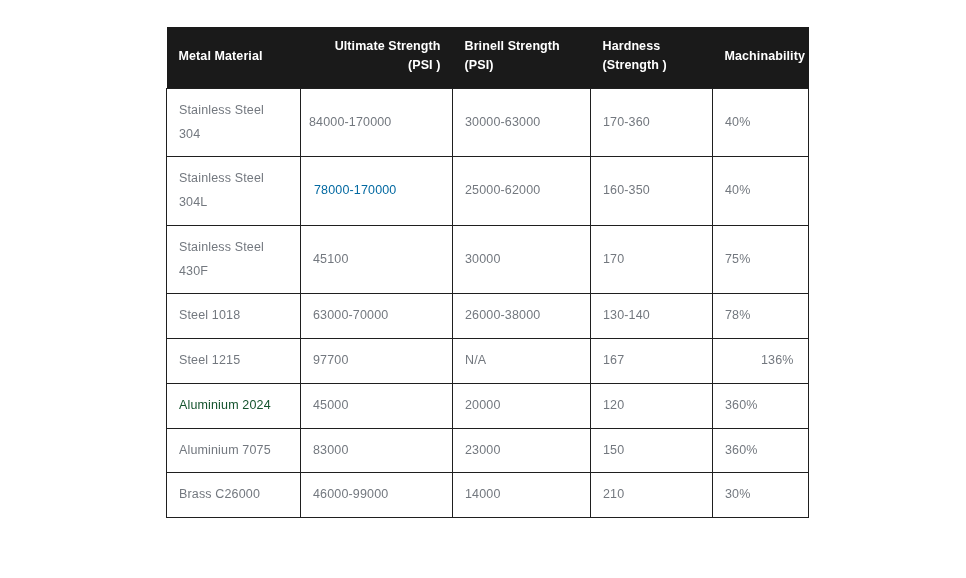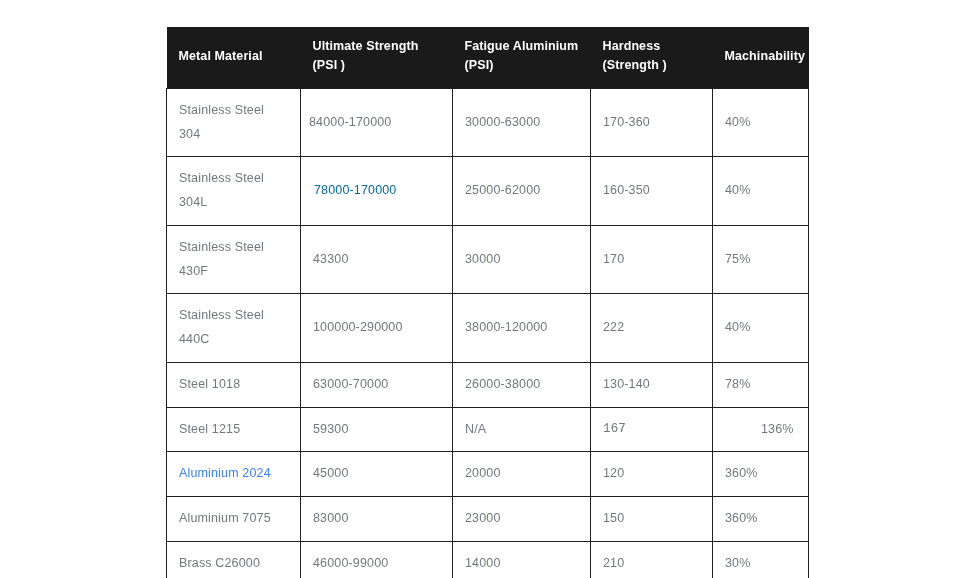--- a/index.html
+++ b/index.html
@@ -91,26 +91,26 @@
         <col class="c1">
         <col class="c2">
         <col class="c3">
         <col class="c4">
     </colgroup>
     <thead>
       <tr style="background: rgb(26, 26, 26);">
         <th style="color: rgb(255, 255, 255);">
           <span class="hdr-line">Metal Material</span>
         </th>
-        <th style="color: rgb(255, 255, 255);">
+        <th style="color: rgb(255, 255, 255); text-align: right;">
           <span class="hdr-line">Ultimate Strength</span>
           <span class="hdr-line">(PSI )</span>
         </th>
         <th style="color: rgb(255, 255, 255);">
-          <span class="hdr-line">Fatigue Aluminium</span>
+          <span class="hdr-line">Brinell Strength</span>
           <span class="hdr-line">(PSI)</span>
         </th>
         <th style="color: rgb(255, 255, 255);">
           <span class="hdr-line">Hardness</span>
           <span class="hdr-line">(Strength )</span>
         </th>
         <th style="color: rgb(255, 255, 255);">
           <span class="hdr-line">Machinability</span>
         </th>
       </tr>
@@ -125,48 +125,41 @@
         </tr>
         <tr>
           <td class="name-cell" style="color: rgb(115, 120, 127); border-color: rgb(31, 31, 31);">Stainless Steel 304L</td>
           <td style="color: #0369a1; border-color: rgb(31, 31, 31); padding-left: 13px;">78000-170000</td>
           <td style="color: rgb(115, 120, 127); border-color: rgb(31, 31, 31);">25000-62000</td>
           <td style="color: rgb(115, 120, 127); border-color: rgb(31, 31, 31);">160-350</td>
           <td style="color: rgb(115, 120, 127); border-color: rgb(31, 31, 31);">40%</td>
         </tr>
         <tr>
           <td class="name-cell" style="color: rgb(115, 120, 127); border-color: rgb(31, 31, 31);">Stainless Steel 430F</td>
-          <td style="color: rgb(115, 120, 127); border-color: rgb(31, 31, 31);">43300</td>
+          <td style="color: rgb(115, 120, 127); border-color: rgb(31, 31, 31);">45100</td>
           <td style="color: rgb(115, 120, 127); border-color: rgb(31, 31, 31);">30000</td>
           <td style="color: rgb(115, 120, 127); border-color: rgb(31, 31, 31);">170</td>
           <td style="color: rgb(115, 120, 127); border-color: rgb(31, 31, 31);">75%</td>
-        </tr>
-        <tr class="tall">
-          <td class="name-cell" style="color: rgb(115, 120, 127); border-color: rgb(31, 31, 31);">Stainless Steel 440C</td>
-          <td style="color: rgb(115, 120, 127); border-color: rgb(31, 31, 31);">100000-290000</td>
-          <td style="color: rgb(115, 120, 127); border-color: rgb(31, 31, 31);">38000-120000</td>
-          <td style="color: rgb(115, 120, 127); border-color: rgb(31, 31, 31);">222</td>
-          <td style="color: rgb(115, 120, 127); border-color: rgb(31, 31, 31);">40%</td>
         </tr>
         <tr>
           <td class="name-cell" style="color: rgb(115, 120, 127); border-color: rgb(31, 31, 31);">Steel 1018</td>
           <td style="color: rgb(115, 120, 127); border-color: rgb(31, 31, 31);">63000-70000</td>
           <td style="color: rgb(115, 120, 127); border-color: rgb(31, 31, 31);">26000-38000</td>
           <td style="color: rgb(115, 120, 127); border-color: rgb(31, 31, 31);">130-140</td>
           <td style="color: rgb(115, 120, 127); border-color: rgb(31, 31, 31);">78%</td>
         </tr>
         <tr>
           <td class="name-cell" style="color: rgb(115, 120, 127); border-color: rgb(31, 31, 31);">Steel 1215</td>
-          <td style="color: rgb(115, 120, 127); border-color: rgb(31, 31, 31);">59300</td>
+          <td style="color: rgb(115, 120, 127); border-color: rgb(31, 31, 31);">97700</td>
           <td style="color: rgb(115, 120, 127); border-color: rgb(31, 31, 31);">N/A</td>
-          <td style="color: rgb(115, 120, 127); border-color: rgb(31, 31, 31); font-family: Liberation Mono, monospace;">167</td>
+          <td style="color: rgb(115, 120, 127); border-color: rgb(31, 31, 31);">167</td>
           <td style="color: rgb(115, 120, 127); border-color: rgb(31, 31, 31); padding-left: 48px;">136%</td>
         </tr>
         <tr>
-          <td class="name-cell" style="color: #3b82f6; border-color: rgb(31, 31, 31); margin-left: 45px;">Aluminium 2024</td>
+          <td class="name-cell" style="color: #14532d; border-color: rgb(31, 31, 31); margin-left: 45px;">Aluminium 2024</td>
           <td style="color: rgb(115, 120, 127); border-color: rgb(31, 31, 31);">45000</td>
           <td style="color: rgb(115, 120, 127); border-color: rgb(31, 31, 31);">20000</td>
           <td style="color: rgb(115, 120, 127); border-color: rgb(31, 31, 31);">120</td>
           <td style="color: rgb(115, 120, 127); border-color: rgb(31, 31, 31);">360%</td>
         </tr>
         <tr>
           <td class="name-cell" style="color: rgb(115, 120, 127); border-color: rgb(31, 31, 31);">Aluminium 7075</td>
           <td style="color: rgb(115, 120, 127); border-color: rgb(31, 31, 31);">83000</td>
           <td style="color: rgb(115, 120, 127); border-color: rgb(31, 31, 31);">23000</td>
           <td style="color: rgb(115, 120, 127); border-color: rgb(31, 31, 31);">150</td>

